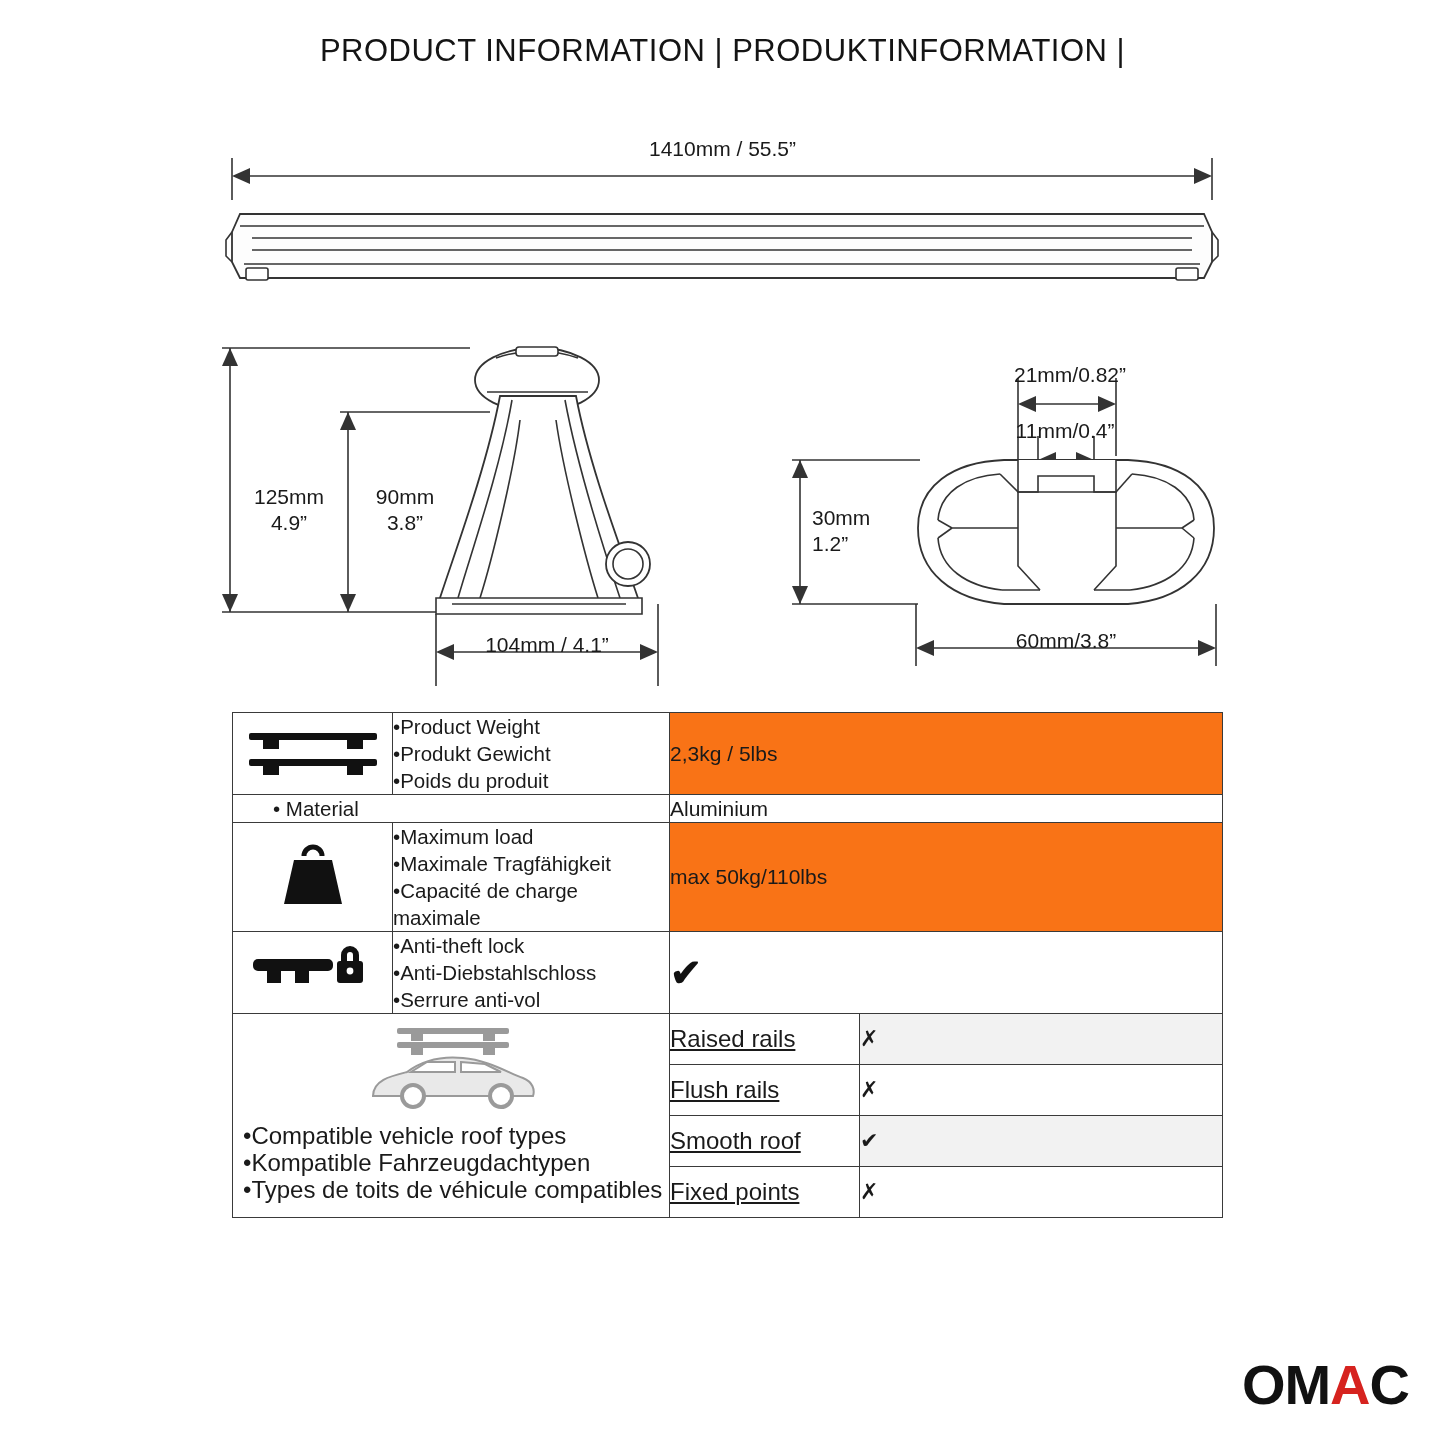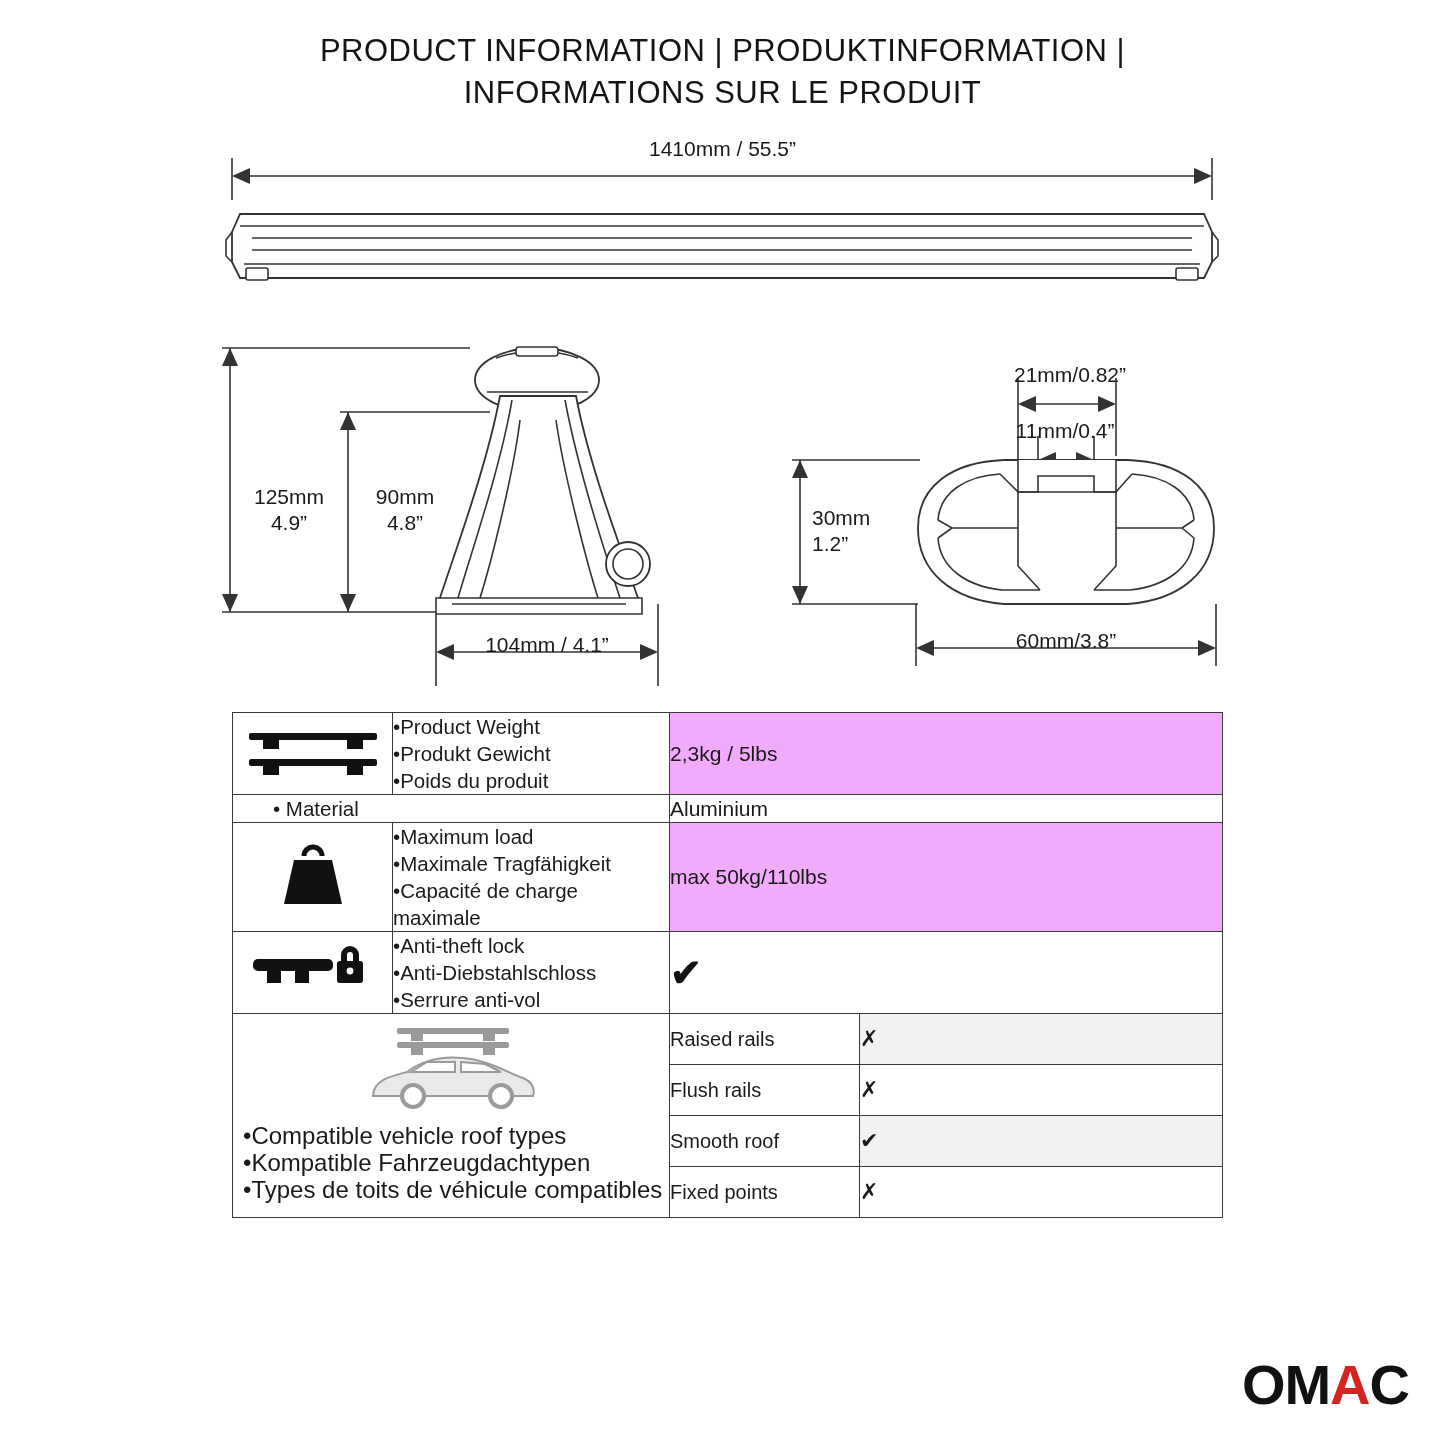--- a/index.html
+++ b/index.html
@@ -67,38 +67,39 @@
   .cell-label {
     font-size: 20.5px;
     line-height: 27px;
     color: #1a1a1a;
     padding: 8px 6px 8px 4px;
   }
   .cell-value {
     font-size: 21px;
     color: #1a1a1a;
     padding: 10px 0 10px 22px;
-    background: #f0abfc;
+    background: #f97316;
   }
   .cell-value.white { background: #ffffff; }
   .icon-cell {
     width: 160px;
     text-align: center;
     padding: 6px;
   }
   .check-mark {
     font-size: 38px;
     font-weight: bold;
     line-height: 1;
     color: #111;
   }
   .roof-label {
-    font-size: 20px;
+    font-size: 24px;
     padding: 14px 0 14px 16px;
     color: #1a1a1a;
+    text-decoration: underline;
   }
   .roof-mark {
     font-size: 22px;
     padding: 14px 0 14px 16px;
     color: #1a1a1a;
   }
   .compat-label {
     font-size: 24px;
     line-height: 27px;
     padding: 6px 6px 14px 10px;
@@ -119,21 +120,20 @@
   .logo .o { color: #111; }
   .logo .m { color: #111; }
   .logo .a { color: #d6231f; }
   .logo .c { color: #111; }
 </style>
 </head>
 <body>
 
 <div class="title-block">
   <div class="title-line">PRODUCT INFORMATION | PRODUKTINFORMATION |</div>
-  <div class="title-line">INFORMATIONS SUR LE PRODUIT</div>
 </div>
 
 <svg class="svg-layer" viewBox="0 0 1445 1445">
   <g fill="none" stroke="#333" stroke-width="1.6">
 
     <line x1="232" y1="158" x2="232" y2="200"></line>
     <line x1="1212" y1="158" x2="1212" y2="200"></line>
     <line x1="240" y1="176" x2="1204" y2="176"></line>
     <polygon points="232,176 250,168 250,184" fill="#333" stroke="none"></polygon>
     <polygon points="1212,176 1194,168 1194,184" fill="#333" stroke="none"></polygon>
@@ -231,21 +231,21 @@
     <polygon points="1216,648 1198,640 1198,656" fill="#333" stroke="none"></polygon>
   </g>
 </svg>
 
 <div class="dim-text" style="left:0; top:136px; width:1445px; text-align:center;">1410mm / 55.5”</div>
 
 <div class="dim-text" style="left:234px; top:484px; width:110px; text-align:center;">125mm
 4.9”</div>
 
 <div class="dim-text" style="left:355px; top:484px; width:100px; text-align:center;">90mm
-4.8”</div>
+3.8”</div>
 
 <div class="dim-text" style="left:436px; top:632px; width:222px; text-align:center;">104mm / 4.1”</div>
 
 <div class="dim-text" style="left:990px; top:362px; width:160px; text-align:center;">21mm/0.82”</div>
 
 <div class="dim-text" style="left:990px; top:418px; width:150px; text-align:center;">11mm/0.4”</div>
 
 <div class="dim-text" style="left:812px; top:505px; width:110px; text-align:left;">30mm
 1.2”</div>
 

